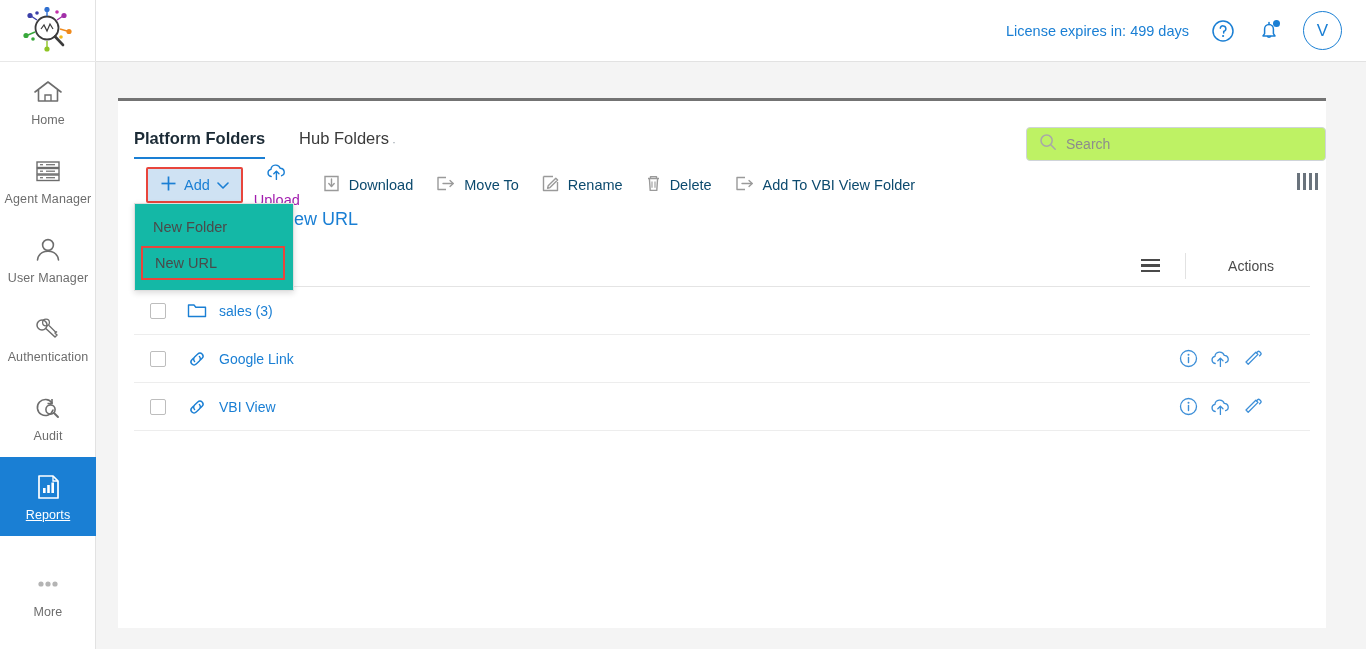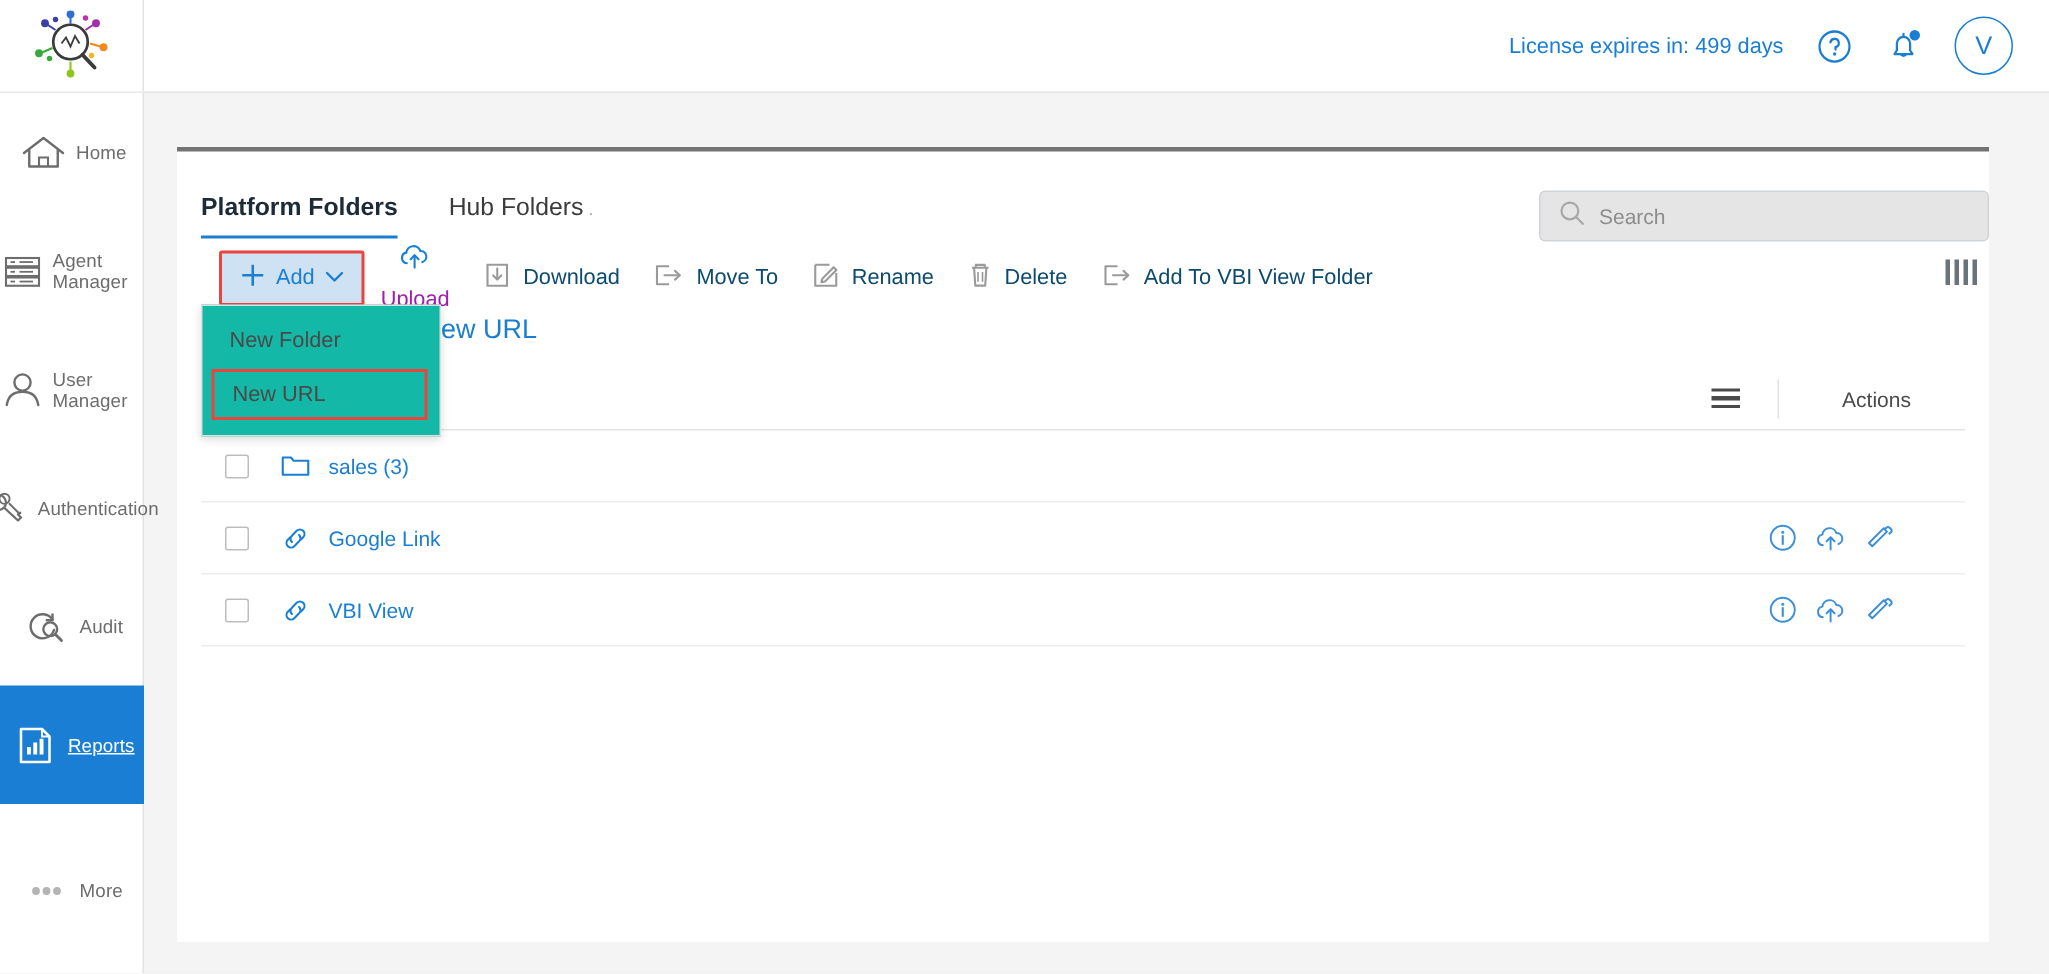--- a/index.html
+++ b/index.html
@@ -19,21 +19,21 @@
     display: flex; flex-direction: column;
     flex: 0 0 96px;
   }
   .logo-box {
     height: 62px; width: 96px;
     display: flex; align-items: center; justify-content: center;
     border-bottom: 1px solid #e8e8e8;
   }
   .nav-item {
     height: 79px; width: 96px;
-    display: flex; flex-direction: row;
+    display: flex; flex-direction: column;
     align-items: center; justify-content: center;
     gap: 5px;
     color: #6d6d6d;
     cursor: pointer;
   }
   .nav-item .nav-label { font-size: 12.5px; letter-spacing: .1px; }
   .nav-item.active { background: #1a7fd4; color: #ffffff; }
   .nav-item.active .nav-label { color: #ffffff; text-decoration: underline; }
   .nav-icon { width: 34px; height: 32px; display:flex; align-items:center; justify-content:center; }
   .nav-icon svg { display:block; }
@@ -77,21 +77,21 @@
     border-bottom: 2.5px solid transparent; position: relative;
   }
   .tab.active { color: #1c2b36; font-weight: bold; border-bottom-color: #1a7fd4; }
   .tab .dot-after { position:absolute; right: -7px; top: 6px; color:#9aa3ab; font-size: 12px; }
 
   .search-wrap {
     position: absolute; top: 26px; right: 0px;
     width: 300px; height: 34px;
     border: 1px solid #cfd4d9; border-radius: 4px;
     display: flex; align-items: center; gap: 9px; padding: 0 12px;
-    background: #e5e5e5;
+    background: #bef264;
   }
   .search-input {
     border: none; outline: none; font-size: 14px; color: #555;
     font-family: "Liberation Sans", sans-serif; width: 100%; background: transparent;
   }
   .search-input::placeholder { color: #8d8d8d; }
 
   
   .toolbar {
     display: flex; align-items: center; gap: 0px;

